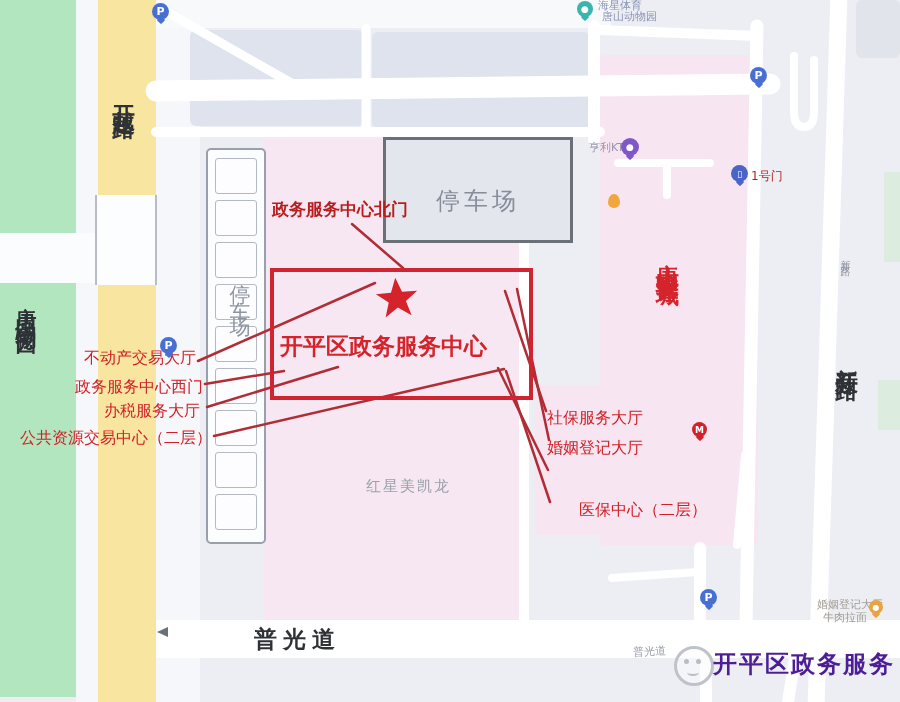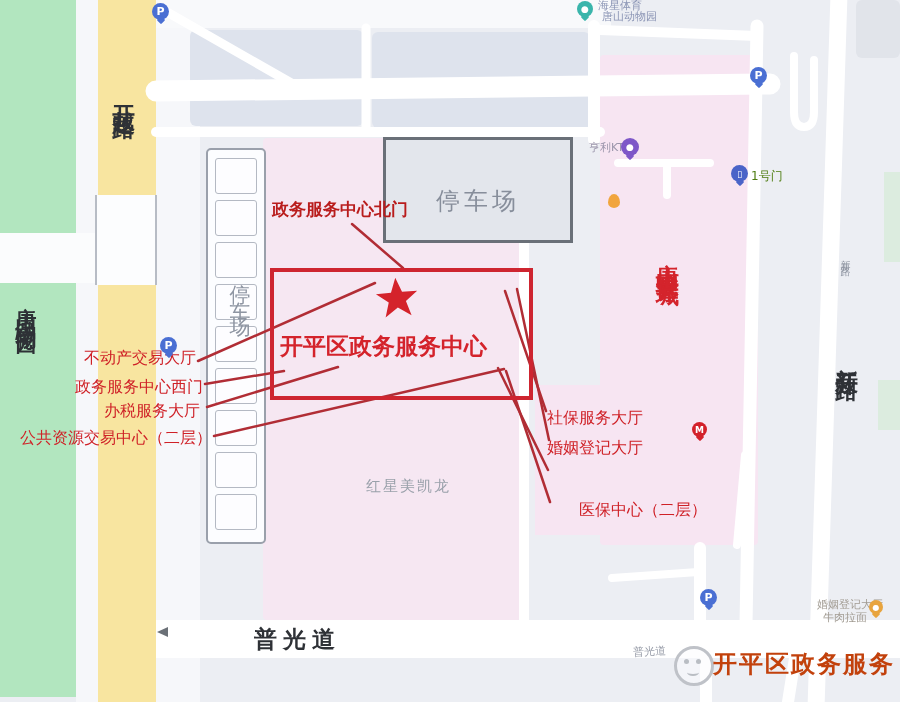--- a/index.html
+++ b/index.html
@@ -123,36 +123,36 @@
   <div class="abs pin" style="left:577px;top:1px;width:16px;height:16px;background:#3ab5ab;font-size:9px;">●</div>
   <div class="abs poi-label" style="left:598px;top:0;font-size:11px;color:#8b95b5;line-height:11px;">
     <div>海星体育</div>
     <div style="margin-left:4px;">唐山动物园</div>
   </div>
 
   <div class="abs poi-label" style="left:589px;top:140px;font-size:11px;color:#9a94aa;">亨利KTV</div>
   <div class="abs pin" style="left:621px;top:138px;width:18px;height:18px;background:#7e57c8;font-size:9px;">●</div>
 
   <div class="abs pin" style="left:731px;top:165px;width:17px;height:17px;background:#4a64c8;font-size:9px;">▯</div>
-  <div class="abs poi-label" style="left:751px;top:168px;font-size:12px;color:#4d7c0f;">1号门</div>
+  <div class="abs poi-label" style="left:751px;top:168px;font-size:12px;color:#b91c1c;">1号门</div>
 
   <div class="abs pin" style="left:692px;top:422px;width:15px;height:15px;background:#d3212b;font-size:9px;">M</div>
   <div class="abs" style="left:608px;top:194px;width:12px;height:14px;background:#f1a53e;border-radius:50% 50% 50% 50%/60% 60% 40% 40%;z-index:13;"></div>
 
   <div class="abs poi-label" style="left:817px;top:598px;font-size:11px;color:#a29c93;line-height:13px;">
     <div>婚姻登记大厅</div>
     <div style="margin-left:6px;">牛肉拉面</div>
   </div>
   <div class="abs pin" style="left:869px;top:600px;width:14px;height:14px;background:#e8a43e;font-size:8px;">●</div>
 
   <div class="abs pin" style="left:152px;top:3px;width:17px;height:17px;background:#4a6fd3;font-size:11px;">P</div>
   <div class="abs pin" style="left:160px;top:337px;width:17px;height:17px;background:#4a6fd3;font-size:11px;">P</div>
   <div class="abs pin" style="left:750px;top:67px;width:17px;height:17px;background:#4a6fd3;font-size:11px;">P</div>
   <div class="abs pin" style="left:700px;top:589px;width:17px;height:17px;background:#4a6fd3;font-size:11px;">P</div>
 
   <div class="abs" style="left:674px;top:646px;width:34px;height:34px;border:3px solid #bfc2c8;border-radius:50%;background:rgba(252,252,253,0.55);z-index:14;">
     <div style="position:absolute;left:7px;top:10px;width:5px;height:5px;background:#b9bdc3;border-radius:50%;"></div>
     <div style="position:absolute;left:19px;top:10px;width:5px;height:5px;background:#b9bdc3;border-radius:50%;"></div>
     <div style="position:absolute;left:10px;top:20px;width:12px;height:5px;border-bottom:2px solid #b9bdc3;border-radius:50%;"></div>
   </div>
-  <div class="abs" style="left:713px;top:648px;font-size:24px;font-weight:bold;color:#c2410c;letter-spacing:2px;z-index:14;white-space:nowrap;">开平区政务服务</div>
+  <div class="abs" style="left:713px;top:648px;font-size:24px;font-weight:bold;color:#4c1d95;letter-spacing:2px;z-index:14;white-space:nowrap;">开平区政务服务</div>
 
 </div>
 
 </body></html>

